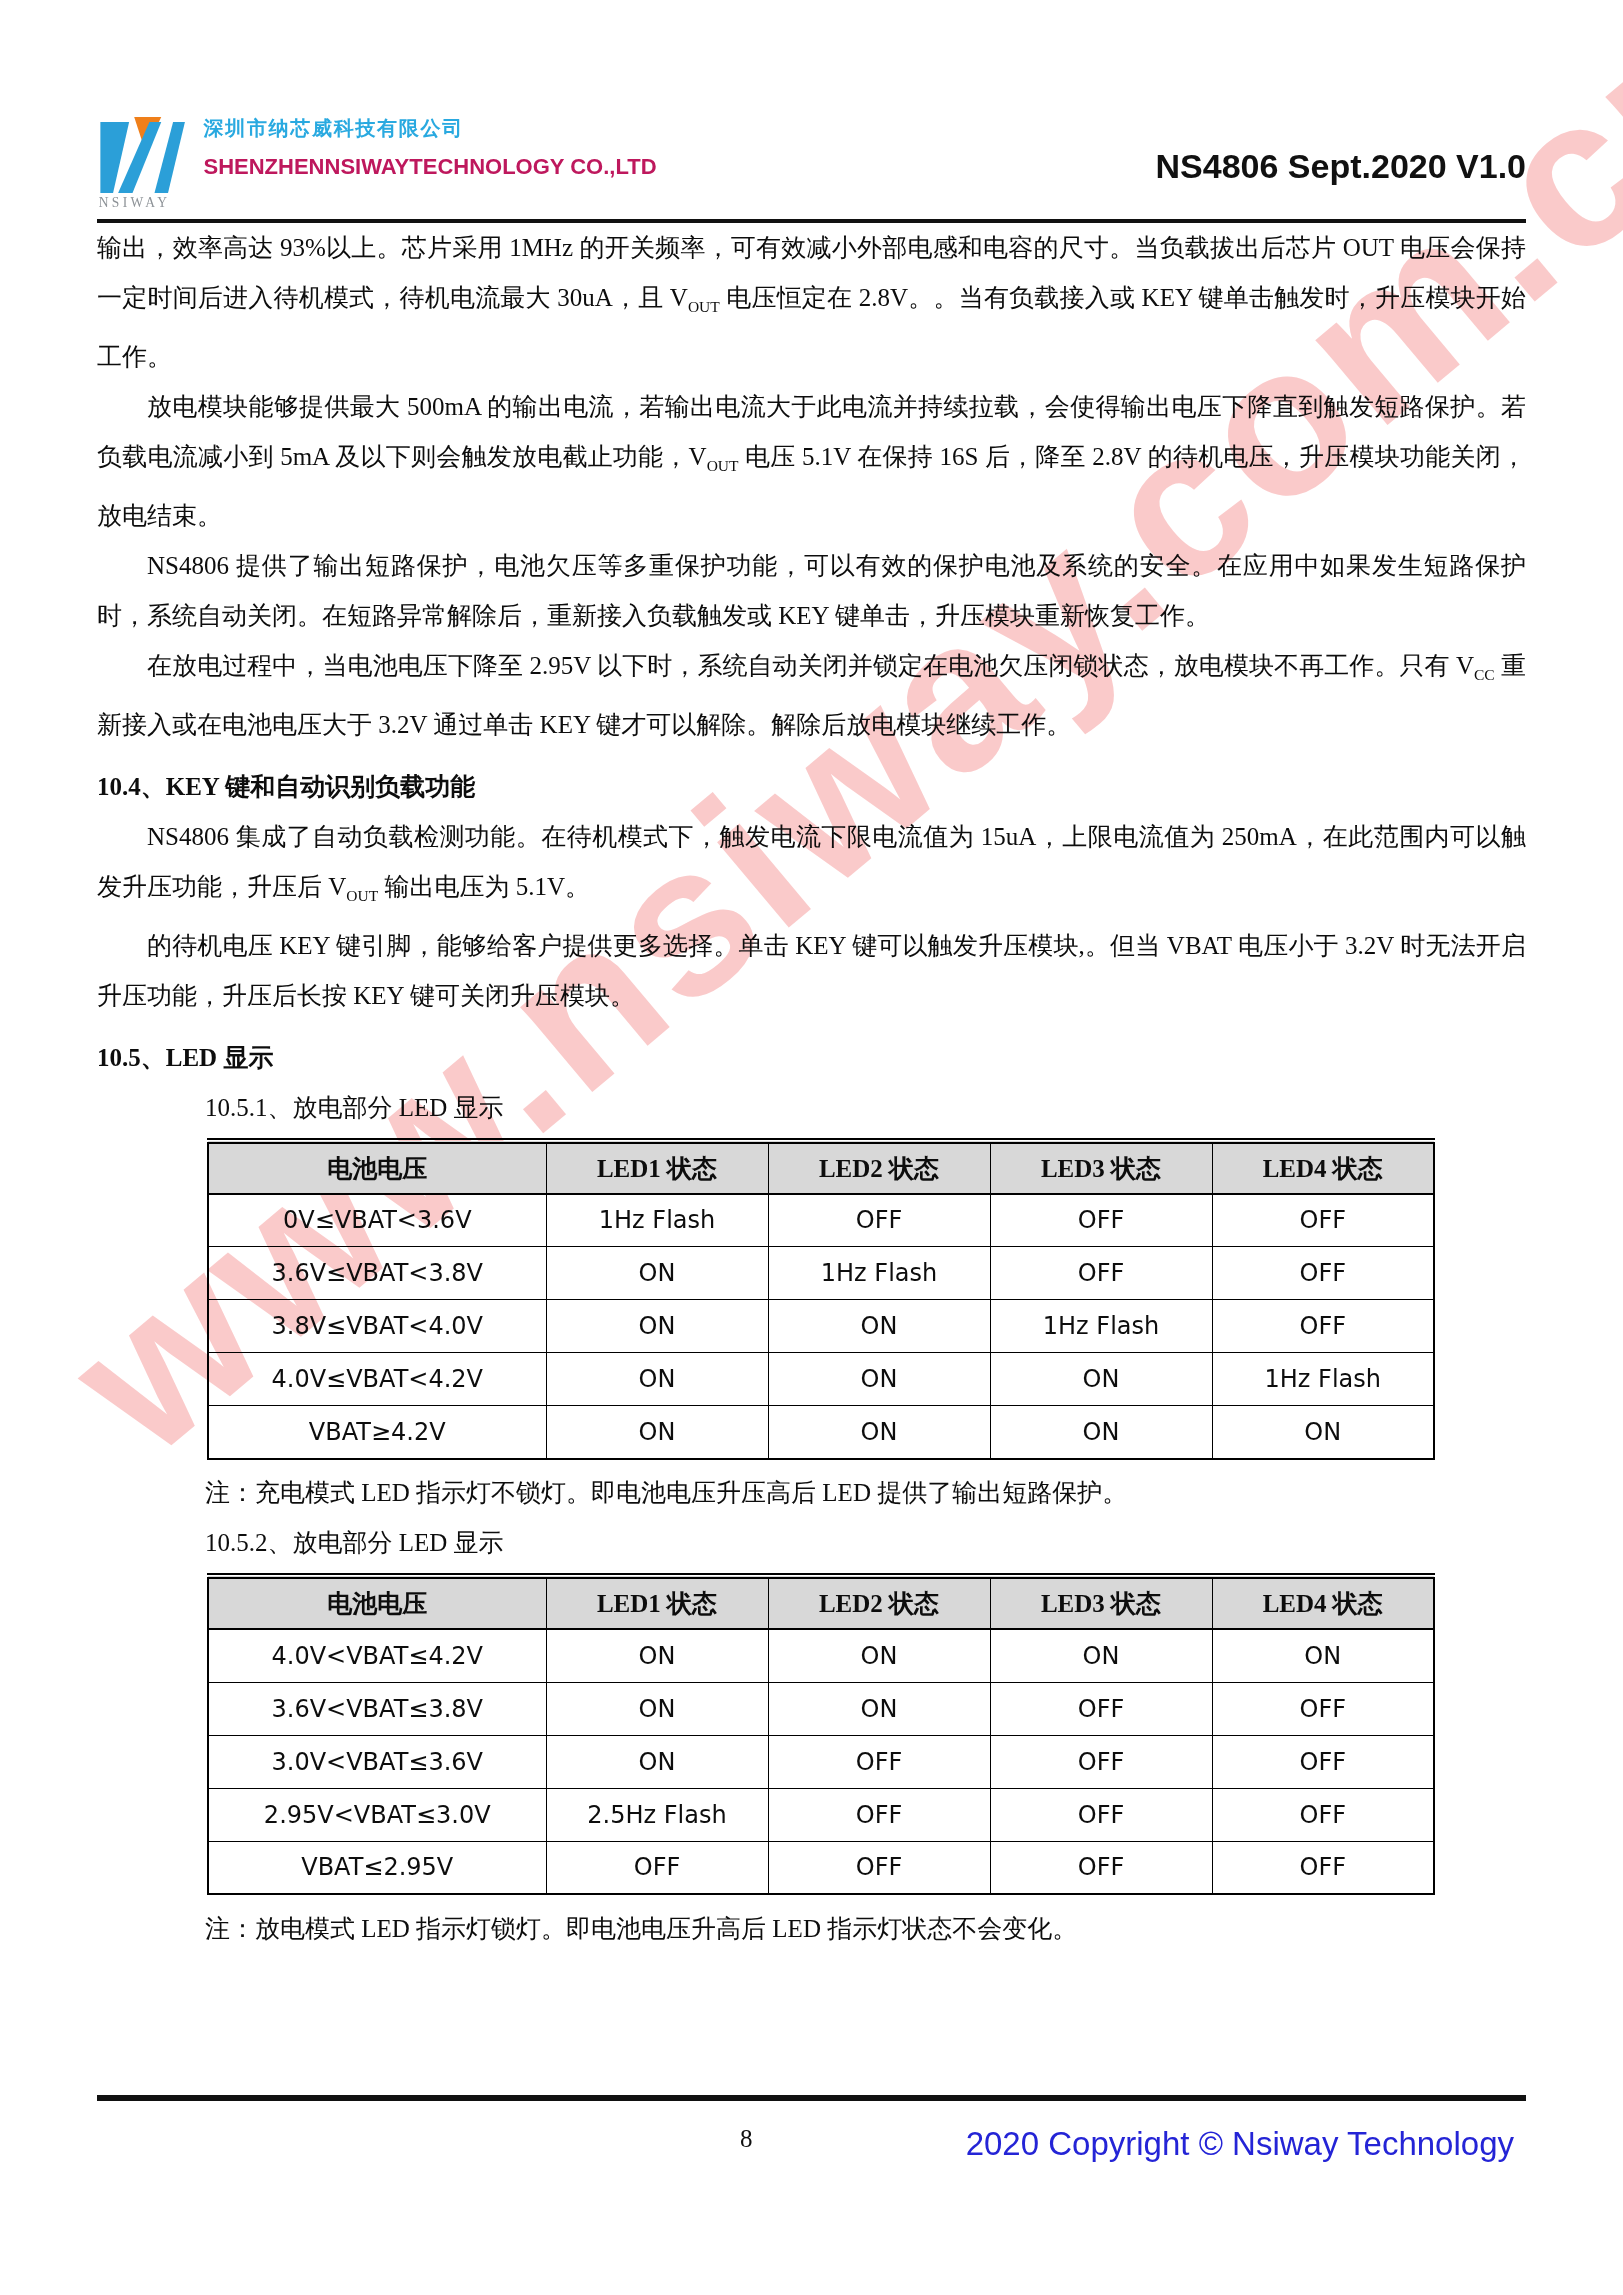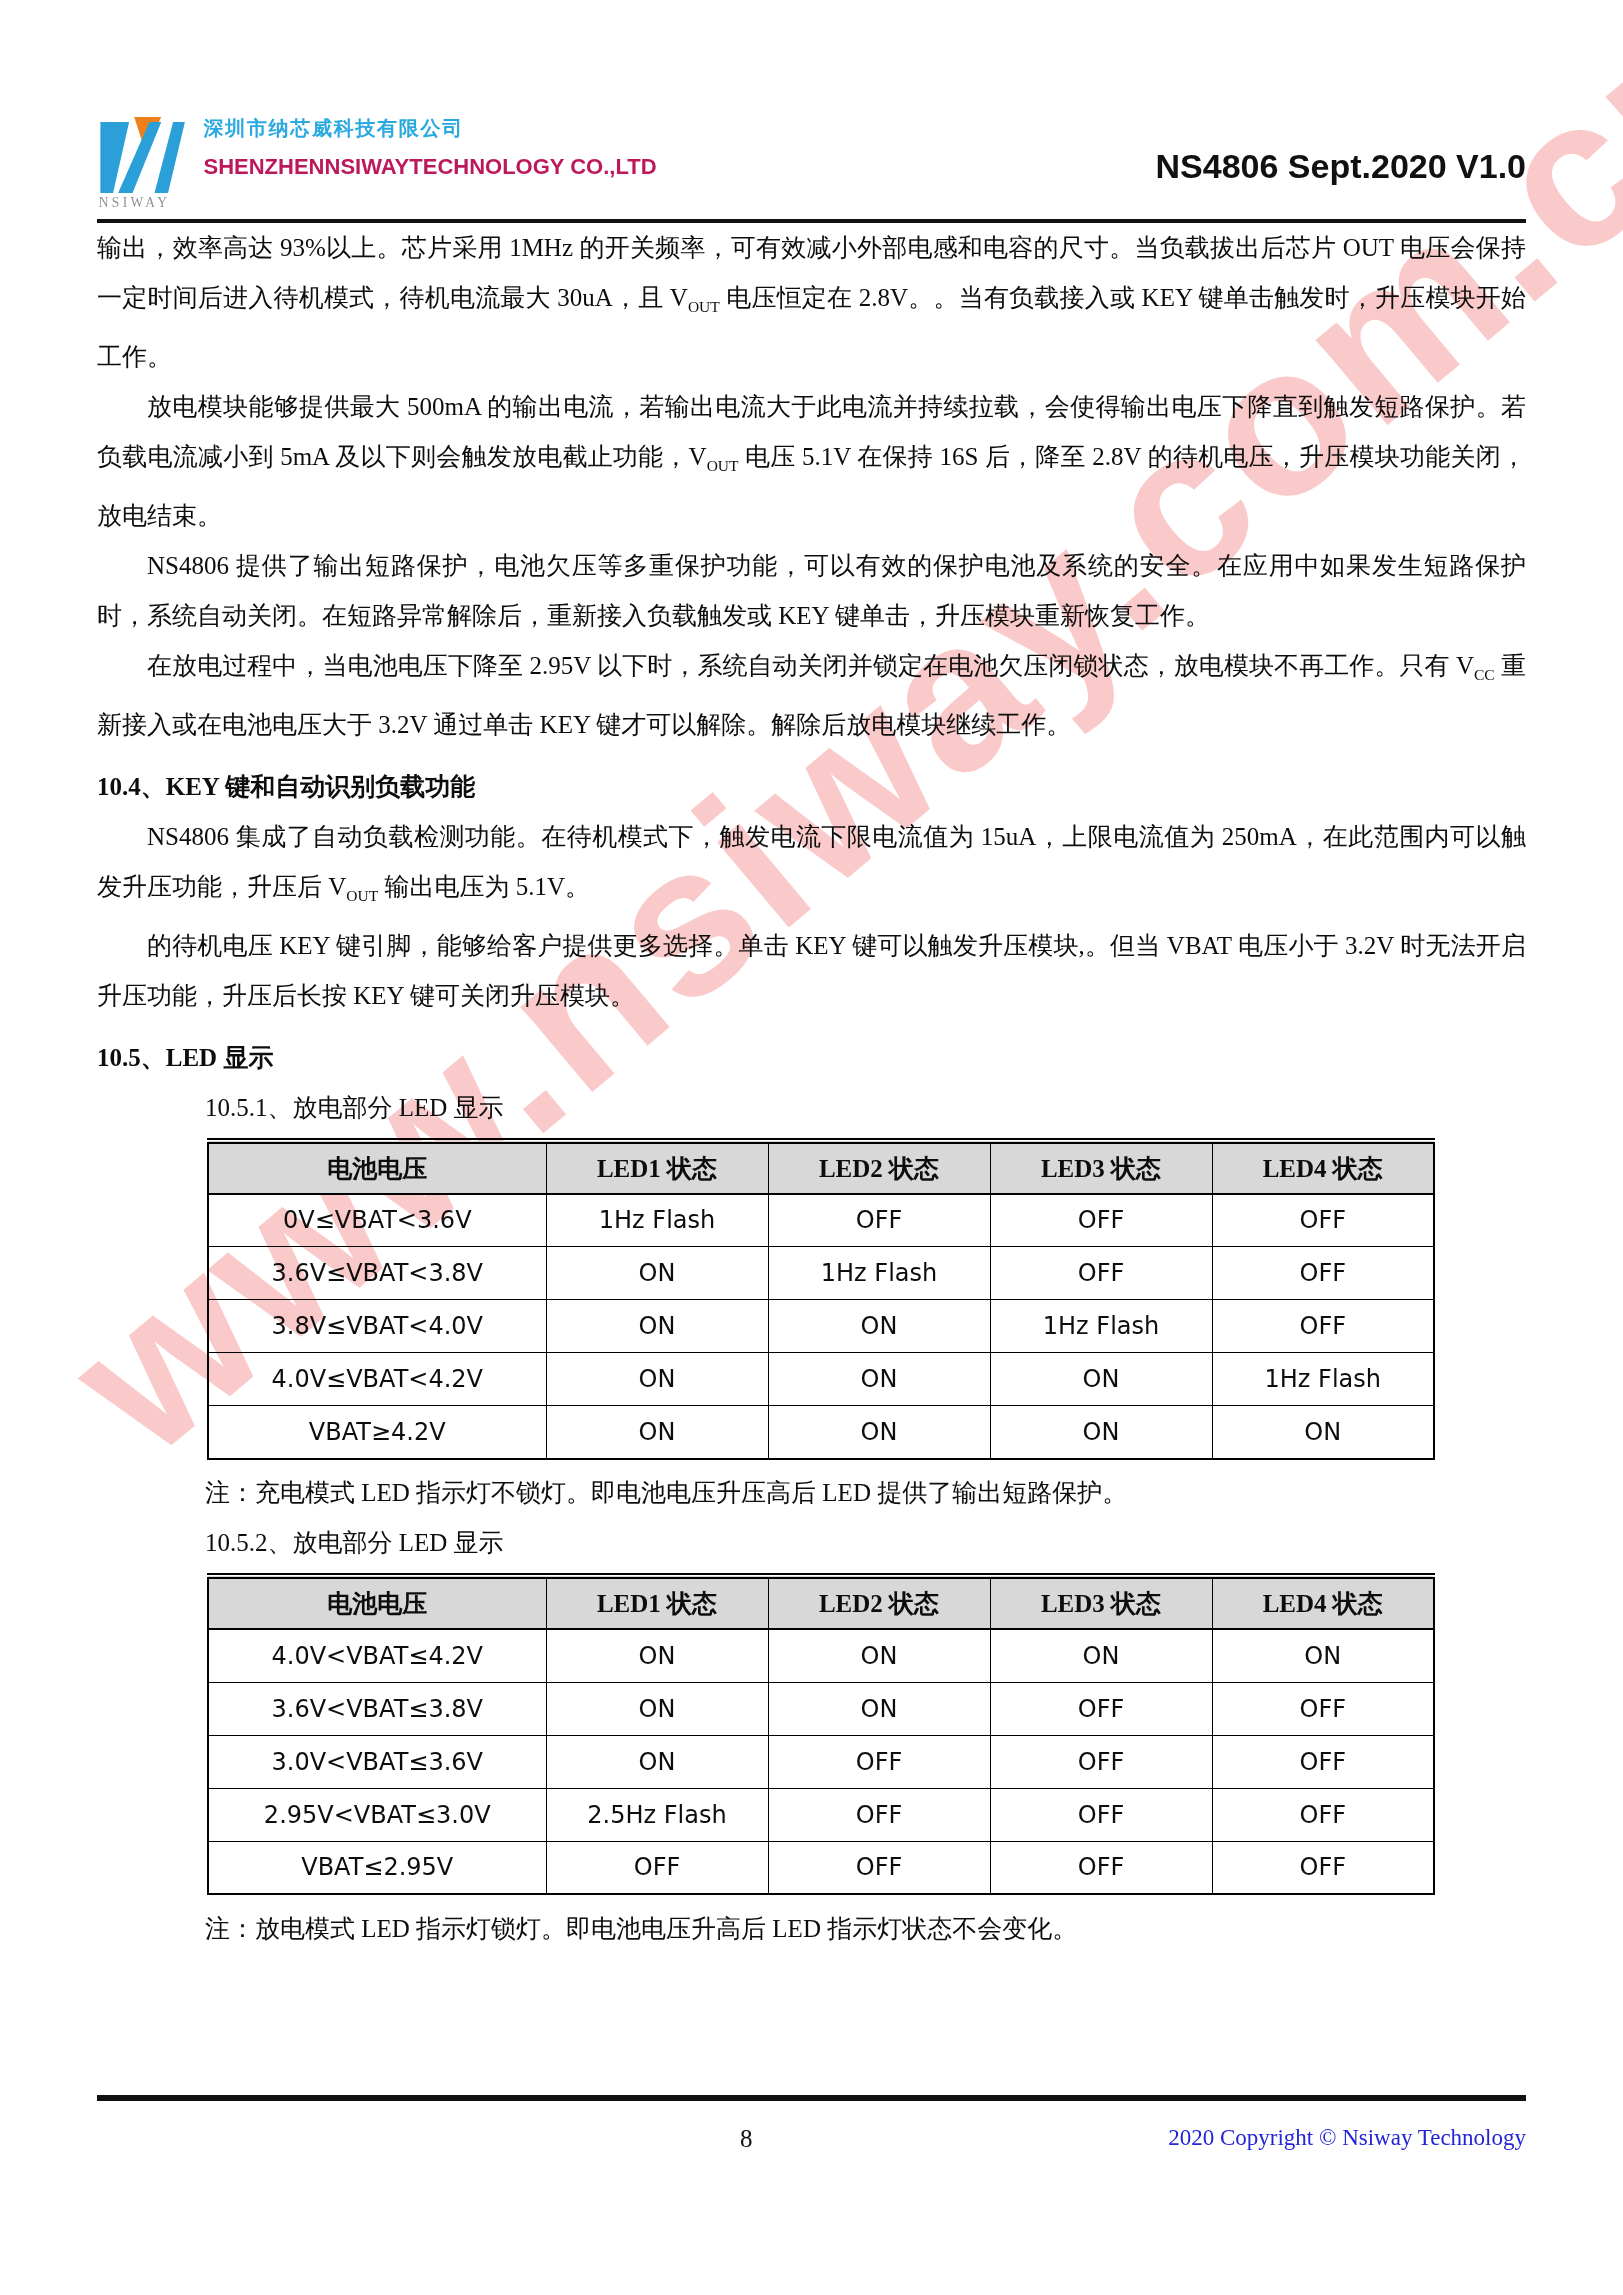--- a/index.html
+++ b/index.html
@@ -68,22 +68,22 @@
   }
   
   .page-footer { position:absolute; left:97px; right:97px; top:2095px; z-index:1; }
   .footer-rule { border-top:6px solid #111; }
   .footer-line { position:relative; margin-top:24px; height:34px; }
   .page-num {
     position:absolute; left:45%; font-size:25px; color:#111;
     font-family:"Liberation Serif","DejaVu Serif",serif;
   }
   .copyright {
-    position:absolute; right:0; font-size:23px; color:#2424d6;
-    font-family:Liberation Serif, serif;
+    position:absolute; right:12px; font-size:33px; color:#2424d6;
+    font-family:Liberation Sans, sans-serif;
   }
   .logo-svg { display:block; }
 </style>
 </head>
 <body>
 
 <div class="page">
 
   <div class="watermark">www.nsiway.com.cn</div>
 

